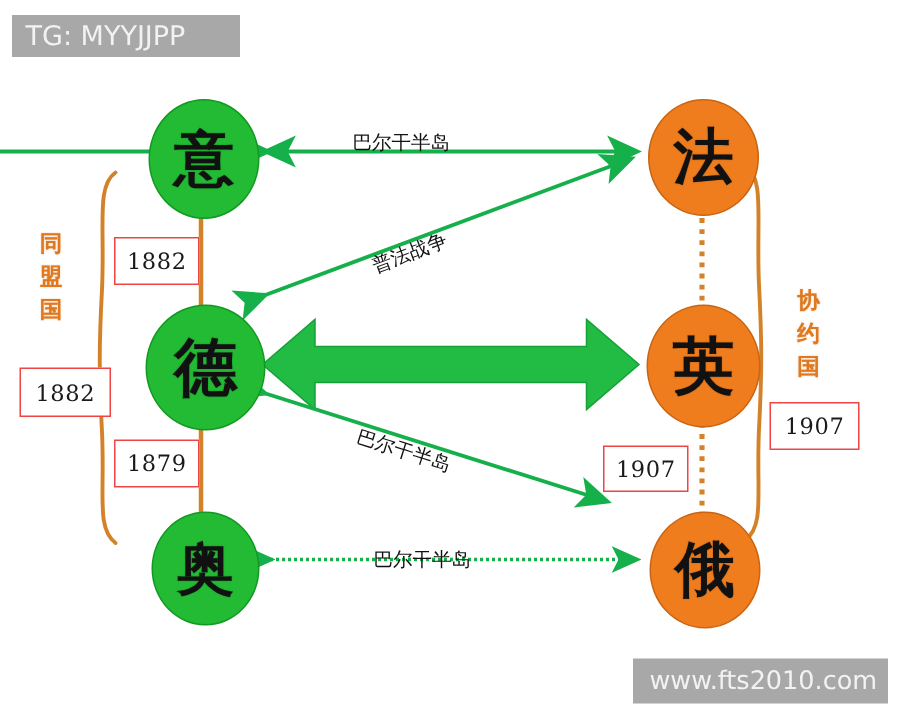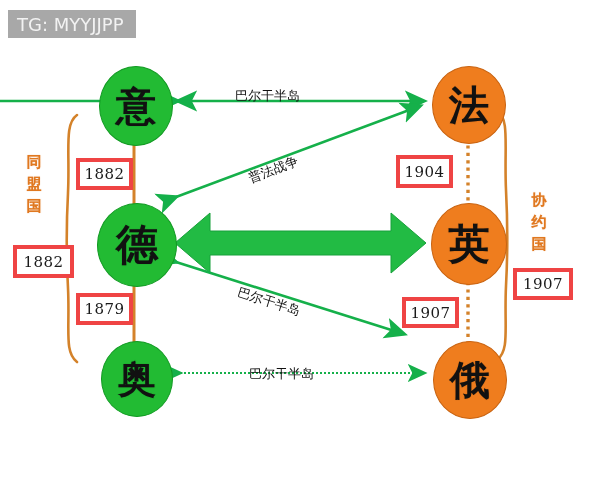--- a/index.html
+++ b/index.html
@@ -25,21 +25,21 @@
     z-index:6;
     text-shadow:0 0 1px rgba(0,0,0,.35);
   }
   .node.green{background:#22bb33;border:1px solid #119922;}
   .node.orange{background:#ef7d1e;border:1px solid #c96412;}
 
   
   .yearbox{
     position:absolute;
     background:#ffffff;
-    border:4px solid #ef4444;
+    border:1px solid #ef4444;
     color:#1a1a1a;
     font-family:"DejaVu Serif","Liberation Serif",serif;
     font-size:15px;
     display:flex;align-items:center;justify-content:center;
     letter-spacing:.4px;
     z-index:7;
     box-sizing:border-box;
   }
 
   
@@ -73,21 +73,21 @@
 
   
   .wm{
     position:absolute;
     background:#a8a8a8;
     color:#f2f2f2;
     font-family:"DejaVu Sans","Liberation Sans",sans-serif;
     display:flex;align-items:center;
     z-index:20;
   }
-  #wm-top{left:8px;top:10px;width:128px;height:28px;font-size:18px;padding-left:9px;box-sizing:border-box;}
+  #wm-top{left:8px;top:10px;width:152px;height:28px;font-size:18px;padding-left:9px;box-sizing:border-box;}
   #wm-bottom{left:422px;top:439px;width:170px;height:30px;font-size:17px;padding-left:11px;box-sizing:border-box;}
 </style>
 </head>
 <body>
 
 <div id="stage">
 
   <svg id="svg-layer" viewBox="0 0 600 480">
     <defs>
       <marker id="ah-green" markerWidth="9" markerHeight="9" refX="7.4" refY="4.5" orient="auto">
@@ -144,23 +144,20 @@
   </div>
 
   <div class="yearbox" style="left:76px;top:158px;width:57px;height:32px;">
     <span>1882</span>
   </div>
 
   <div class="yearbox" style="left:76px;top:293px;width:57px;height:32px;">
     <span>1879</span>
   </div>
 
-  <div class="yearbox" style="left:396px;top:155px;width:57px;height:33px;">
-    <span>1904</span>
-  </div>
 
   <div class="yearbox" style="left:402px;top:297px;width:57px;height:31px;">
     <span>1907</span>
   </div>
 
   <div class="yearbox" style="left:13px;top:245px;width:61px;height:33px;">
     <span>1882</span>
   </div>
 
   <div class="yearbox" style="left:513px;top:268px;width:60px;height:32px;">
@@ -183,14 +180,15 @@
 
   <div class="arrow-label rot-up" style="left:249px;top:172px;">普法战争</div>
 
 
   <div class="arrow-label rot-down" style="left:238px;top:285px;">巴尔干半岛</div>
 
   <div class="arrow-label" style="left:249px;top:367px;">巴尔干半岛</div>
 
   <div class="wm" id="wm-top">TG: MYYJJPP</div>
 
+  <div class="wm" id="wm-bottom">www.fts2010.com</div>
 
 </div>
 
 </body></html>

